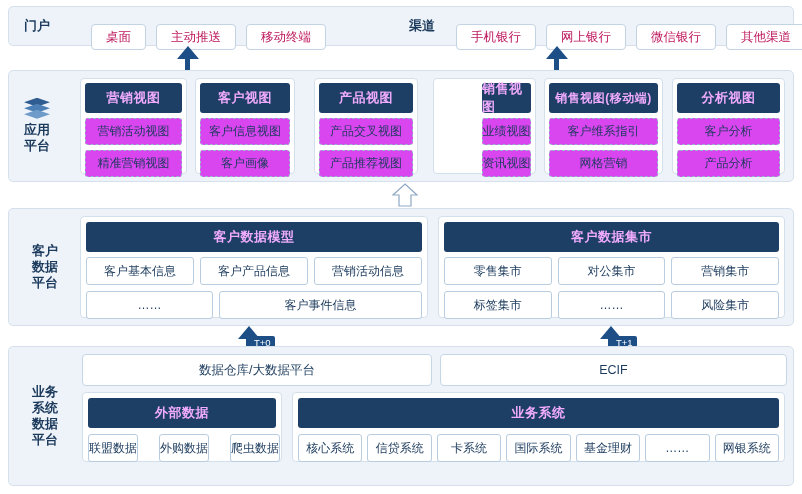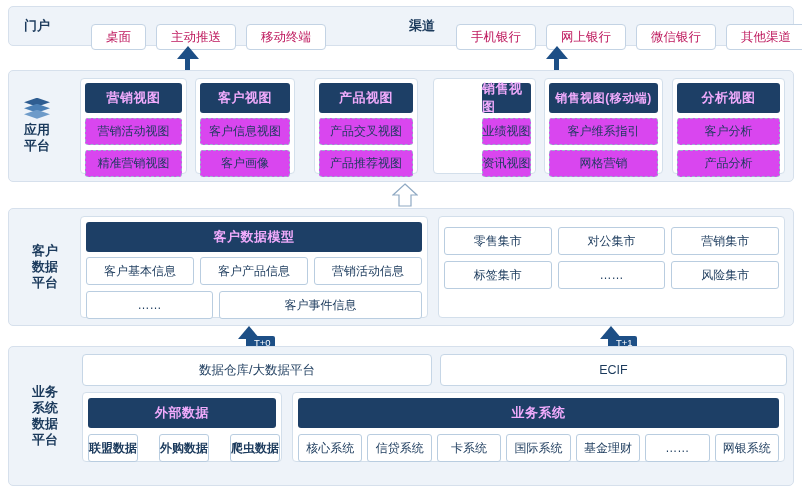--- a/index.html
+++ b/index.html
@@ -290,20 +290,21 @@
         <div class="solid-item">营销活动信息</div>
       </div>
       <div class="grid2-wide">
         <div class="solid-item">……</div>
         <div class="solid-item">客户事件信息</div>
       </div>
     </div>
   </div>
 
   <div class="card" style="left:438px; top:216px; width:347px; height:102px; padding:5px;">
+    <div class="card-head">客户数据集市</div>
     <div class="card-body" style="gap:6px;">
       <div class="grid3">
         <div class="solid-item">零售集市</div>
         <div class="solid-item">对公集市</div>
         <div class="solid-item">营销集市</div>
       </div>
       <div class="grid3">
         <div class="solid-item">标签集市</div>
         <div class="solid-item">……</div>
         <div class="solid-item">风险集市</div>
@@ -328,21 +329,21 @@
     </div>
   </div>
 
   <div style="position:absolute; left:82px; top:354px; width:348px; height:30px; background:#ffffff; border:1px solid #c6d6e6; border-radius:4px; display:flex; align-items:center; justify-content:center; font-size:12.5px;">数据仓库/大数据平台</div>
 
   <div style="position:absolute; left:440px; top:354px; width:345px; height:30px; background:#ffffff; border:1px solid #c6d6e6; border-radius:4px; display:flex; align-items:center; justify-content:center; font-size:12.5px;">ECIF</div>
 
   <div class="card" style="left:82px; top:392px; width:200px; height:70px; padding:5px;">
     <div class="card-head">外部数据</div>
     <div class="card-body" style="margin-top:6px;">
-      <div style="display:grid; grid-template-columns:1fr 1fr 1fr; gap:21px;font-weight:bold;">
+      <div style="display:grid; grid-template-columns:1fr 1fr 1fr; gap:21px;">
         <div class="solid-item">联盟数据</div>
         <div class="solid-item">外购数据</div>
         <div class="solid-item">爬虫数据</div>
       </div>
     </div>
   </div>
 
   <div class="card" style="left:292px; top:392px; width:493px; height:70px; padding:5px;">
     <div class="card-head">业务系统</div>
     <div class="card-body" style="margin-top:6px;">

